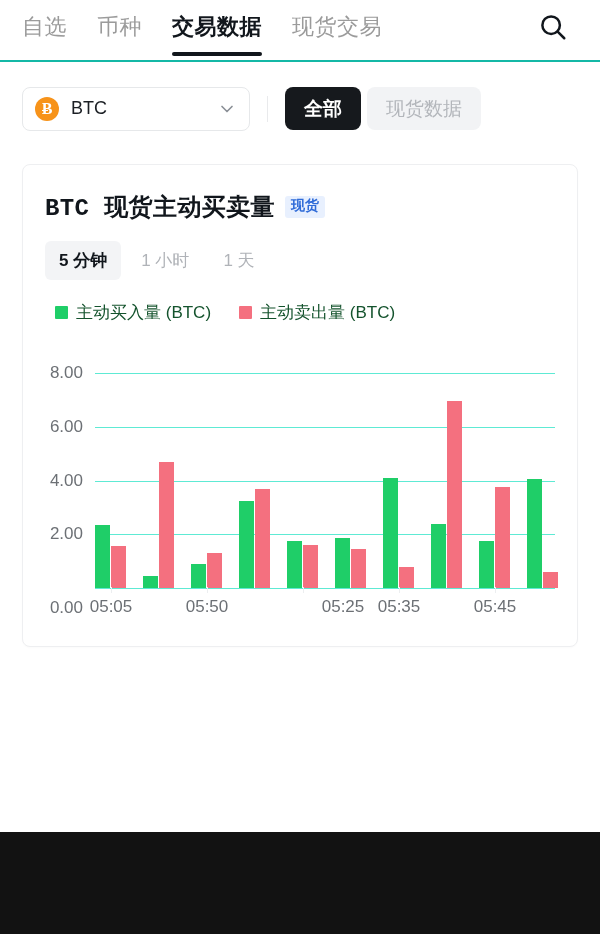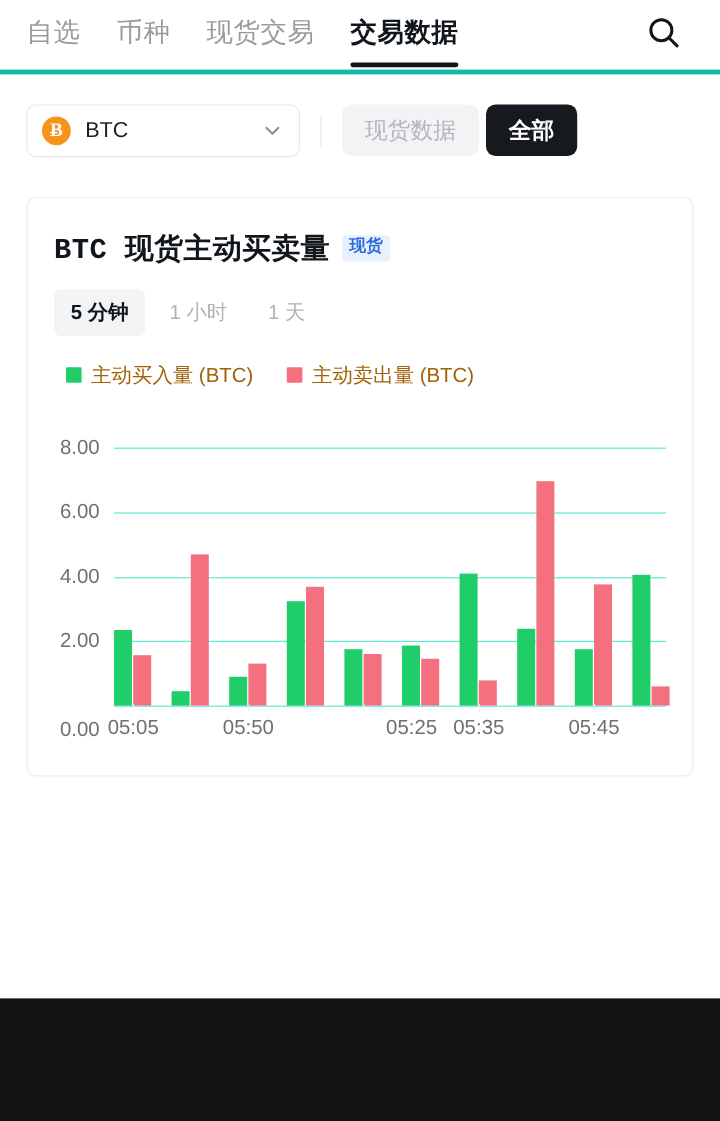--- a/index.html
+++ b/index.html
@@ -11,21 +11,21 @@
   }
   #app { position: relative; width: 600px; height: 934px; background: #fff; }
 
   
   .topnav {
     position: relative;
     height: 62px;
     display: flex;
     align-items: flex-start;
     padding: 0 22px;
-    border-bottom: 4px solid #14b8a6;
+    border-bottom: 2px solid #14b8a6;
   }
   .tabs { display: flex; align-items: flex-start; gap: 30px; padding-top: 12px; }
   .tab {
     position: relative;
     font-size: 22px;
     color: #9b9b9b;
     letter-spacing: 0.5px;
     padding-bottom: 14px;
     cursor: pointer;
     white-space: nowrap;
@@ -149,21 +149,21 @@
   .period.active { background: #f3f4f6; color: #11161c; font-weight: bold; }
 
   .legend {
     display: flex;
     align-items: center;
     gap: 28px;
     padding: 21px 0 0 32px;
   }
   .legend-item { display: flex; align-items: center; gap: 8px; }
   .legend-swatch { width: 13px; height: 13px; border-radius: 1px; }
-  .legend-label { font-size: 17px; color: #a16207; }
+  .legend-label { font-size: 17px; color: #14532d; }
 
   
   .chart {
     position: absolute;
     left: 0; top: 200px;
     width: 556px; height: 250px;
   }
   .plot {
     position: absolute;
     left: 72px; top: 8px;
@@ -233,43 +233,43 @@
 </style>
 </head>
 <body>
 
 <div id="app">
 
   <div class="topnav">
     <div class="tabs">
       <div class="tab">自选</div>
       <div class="tab">币种</div>
+      <div class="tab active">交易数据</div>
       <div class="tab">现货交易</div>
-      <div class="tab active">交易数据</div>
     </div>
     <div class="search-btn">
       <svg width="30" height="30" viewBox="0 0 24 24" fill="none" stroke="#11161c" stroke-width="2" stroke-linecap="round">
         <circle cx="10.5" cy="10.5" r="7"></circle>
         <line x1="15.7" y1="15.7" x2="21" y2="21"></line>
       </svg>
     </div>
   </div>
 
   <div class="filterbar">
     <div class="coin-select">
       <div class="coin-icon">Ƀ</div>
       <div class="coin-name">BTC</div>
       <svg class="chev" viewBox="0 0 24 24" fill="none" stroke="#8a8f96" stroke-width="2" stroke-linecap="round" stroke-linejoin="round">
         <polyline points="6 9 12 15 18 9"></polyline>
       </svg>
     </div>
     <div class="divider-v"></div>
     <div class="seg-group">
+      <div class="seg active">全部</div>
       <div class="seg inactive">现货数据</div>
-      <div class="seg active">全部</div>
     </div>
   </div>
 
   <div class="card">
 
     <div class="card-title-row">
       <div class="card-title">BTC 现货主动买卖量</div>
       <div class="badge">现货</div>
     </div>
 

